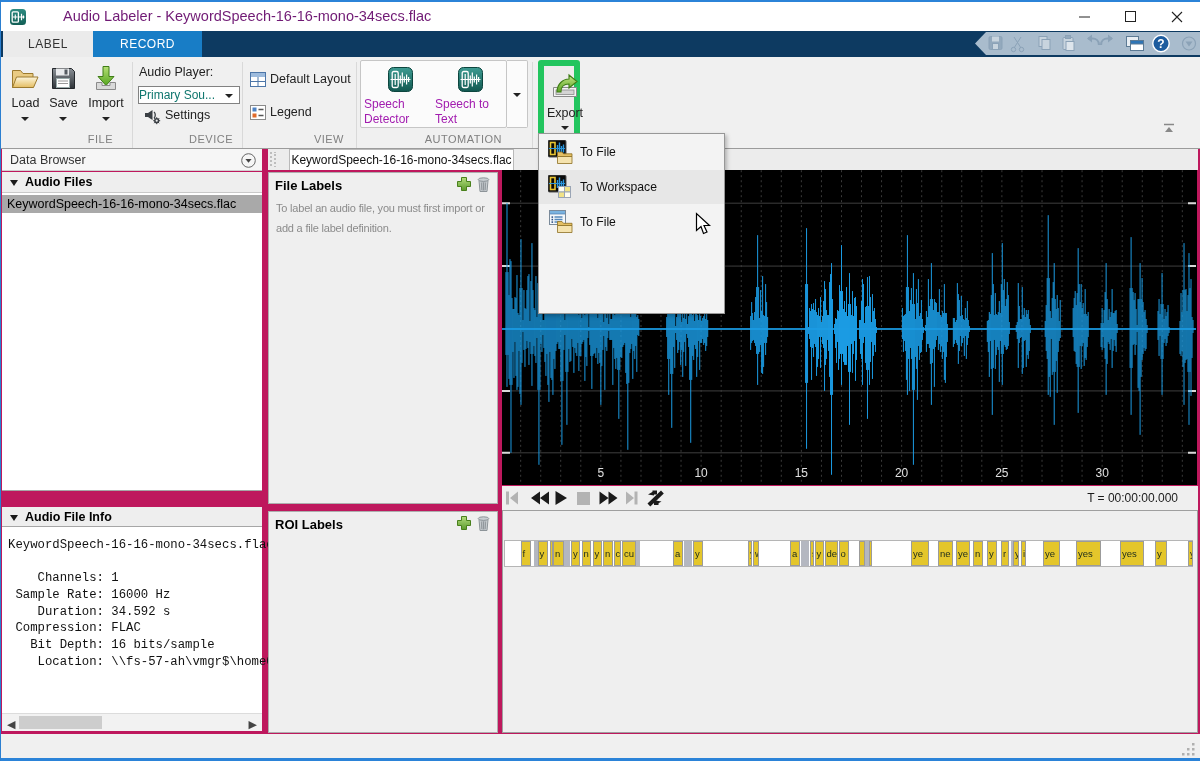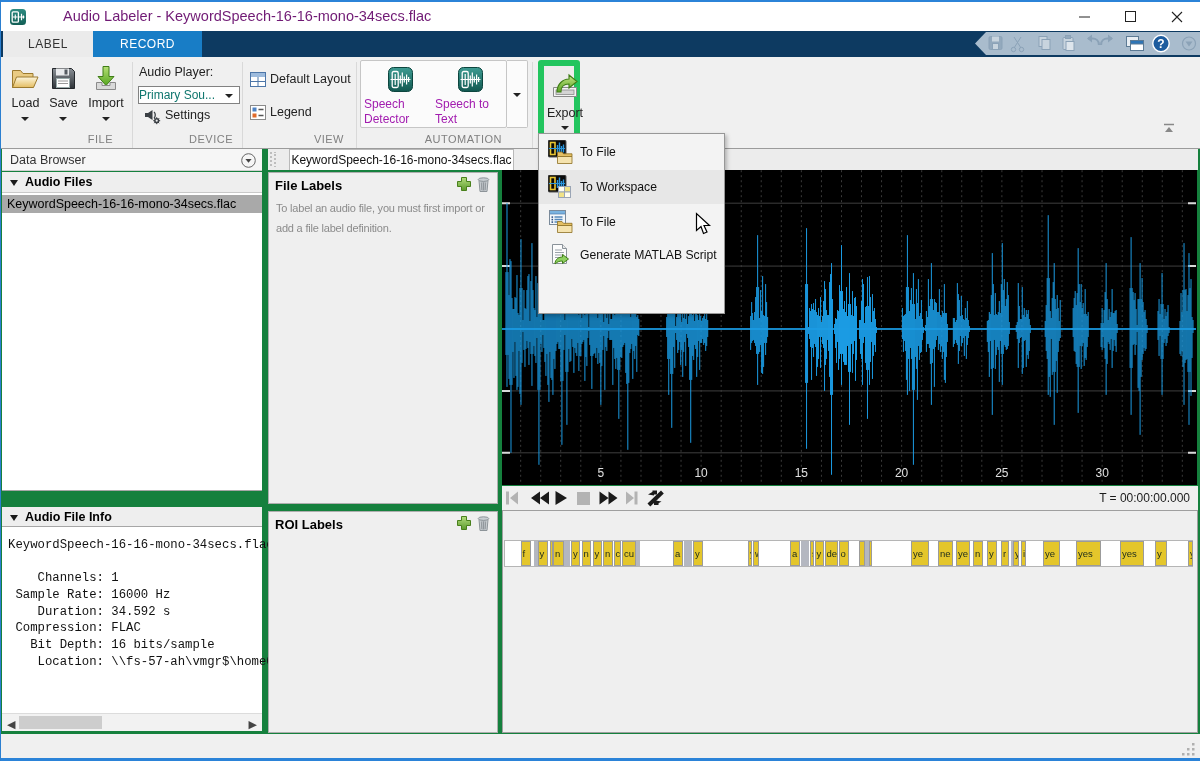--- a/index.html
+++ b/index.html
@@ -21,21 +21,21 @@
 .btn-lab{position:absolute;font-size:12.5px;color:#222;text-align:center}
 .drop{width:0;height:0;border-left:4px solid transparent;border-right:4px solid transparent;border-top:4px solid #222}
 .tool-txt{font-size:12.5px;color:#222}
 #combo{position:absolute;left:137px;top:29px;width:102px;height:18px;background:#fff;border:1px solid #828282;font-size:12px;color:#0f766e;line-height:16px;padding-left:0}
 #gallery{position:absolute;left:359px;top:3px;width:147px;height:68px;background:#fbfbfb;border:1px solid #c6c6c6;border-radius:2px}
 #galarrow{position:absolute;left:506px;top:3px;width:21px;height:68px;background:#fbfbfb;border:1px solid #c6c6c6;border-left:none;border-radius:0 2px 2px 0}
 .gal-item-lab{position:absolute;font-size:12px;color:#a21caf;text-align:left;line-height:14.5px}
 #exportbtn{position:absolute;left:537px;top:3px;width:42px;height:92px;background:#ececec;border:6px solid #22c55e;border-radius:3px}
 #collapse{position:absolute;left:1161px;top:66px;width:14px;height:11px}
 #contentline{position:absolute;left:0;top:148px;width:1200px;height:1px;background:#9b9b9b}
-#content{position:absolute;left:0;top:149px;width:1200px;height:585px;background:#15803d}
+#content{position:absolute;left:0;top:149px;width:1200px;height:585px;background:#be185d}
 
 #dbhead{position:absolute;left:1px;top:0;width:260px;height:22px;background:#f6f6f6;border-bottom:1px solid #d0d0d0;font-size:12.5px;color:#333;line-height:22px;padding-left:8px}
 .secbar{position:absolute;left:1px;width:260px;height:21px;background:#eeeeee;border-bottom:1px solid #c9c9c9;font-size:12.5px;font-weight:bold;color:#000;line-height:21px;padding-left:23px}
 .tri{position:absolute;left:8px;top:8px;width:0;height:0;border-left:4.5px solid transparent;border-right:4.5px solid transparent;border-top:6px solid #1a1a1a}
 #filelist{position:absolute;left:1px;top:44px;width:260px;height:298px;background:#fff;border-bottom:1px solid #a6a6a6}
 #selrow{position:absolute;left:0;top:1.5px;width:260px;height:18.5px;background:#a9a9a9;font-size:12.5px;color:#000;line-height:18.5px;padding-left:5px;white-space:nowrap;overflow:hidden}
 #afi{position:absolute;left:1px;top:376.5px;width:260px;height:205px;background:#fff;border-top:1px solid #a6a6a6;border-bottom:1px solid #a6a6a6}
 #afitext{position:absolute;left:6px;top:10px;font-family:"Liberation Mono",monospace;font-size:12.3px;line-height:16.8px;color:#111;white-space:pre}
 #hscroll{position:absolute;left:0px;top:186px;width:260px;height:18px;background:#f2f2f2;border-top:1px solid #dcdcdc}
 #hthumb{position:absolute;left:17px;top:2px;width:83px;height:13px;background:#cdcdcd}
@@ -45,21 +45,21 @@
 #doctab{position:absolute;left:288px;top:0px;width:225px;height:21px;background:#fff;border:1px solid #b9b9b9;border-bottom:none;font-size:12px;color:#111;text-align:center;line-height:21px}
 #grip{position:absolute;left:269px;top:3px;width:7px;height:15px;background-image:repeating-linear-gradient(to bottom,#bdbdbd 0,#bdbdbd 2px,transparent 2px,transparent 4px),repeating-linear-gradient(to bottom,#bdbdbd 0,#bdbdbd 2px,transparent 2px,transparent 4px);background-size:2px 100%,2px 100%;background-position:0 0,4px 2px;background-repeat:repeat-y}
 .panel{position:absolute;background:#efefef;border:1px solid #aeaeae}
 .phead{position:absolute;left:6px;top:5px;font-size:13px;font-weight:bold;color:#000}
 .picons{position:absolute;right:6px;top:3px}
 #flp-text{position:absolute;left:7px;top:25px;width:222px;font-size:11px;letter-spacing:-.2px;line-height:20px;color:#8b8b8b;white-space:nowrap}
 #roifield{position:absolute;left:4px;top:29px;width:219px;height:26px;background:#fff;border:1px solid #8f8f8f;font-size:12.5px;color:#111;line-height:24px;padding-left:6px}
 
 #plot{position:absolute;left:501px;top:21px;width:695px;height:315px;background:#000}
 #playbar{position:absolute;left:501px;top:337px;width:696px;height:24px;background:#efefef}
-#ptime{position:absolute;right:8px;top:0;height:24px;line-height:24px;font-size:12px;color:#1a1a1a}
+#ptime{position:absolute;right:20px;top:0;height:24px;line-height:24px;font-size:12px;color:#1a1a1a}
 #trackpanel{position:absolute;left:501px;top:361px;width:696px;height:223px;background:#efefef;border:1px solid #9f9f9f}
 #trackrow{position:absolute;left:1px;top:29px;width:689px;height:27px;background:#fff;border:1px solid #b5b5b5}
 .seg{position:absolute;top:0px;height:25px;background:#e4c62b;border:1px solid #9b9b9b;font-size:9.5px;color:#1c2b1c;line-height:24px;padding-left:1px;overflow:hidden;white-space:nowrap}
 .sep{position:absolute;top:0px;height:25px;background:#b4b7c0}
 
 #statusbar{position:absolute;left:0;top:734px;width:1200px;height:24px;background:#f0f0f0}
 #botline{position:absolute;left:0;top:758px;width:1200px;height:3px;background:#2b83d8}
 
 #menu{position:absolute;left:537px;top:133px;width:187px;height:181px;background:#f3f3f3;border:1px solid #979797;box-shadow:2px 2px 4px rgba(0,0,0,.25)}
 .mhead{background:linear-gradient(#dedede,#d0d0d0);color:#5f5f5f;font-size:12px;padding-left:11px;border-bottom:1px solid #c4c4c4}
@@ -464,28 +464,17 @@
           <g fill="#335588">
             <rect x="3.5" y="7.3" width="1.6" height="1.6"></rect>
             <rect x="3.5" y="9.8" width="1.6" height="1.6"></rect>
             <rect x="3.5" y="12.3" width="1.6" height="1.6"></rect>
           </g>
           <path d="M9.5 16.5v-4h4.5l1.5 1.8h8.5v2.2z" fill="#e4bf63" stroke="#8d6f22" stroke-width=".8"></path>
           <path d="M9.5 23.5v-7h14.5v7z" fill="#f5e3ae" stroke="#8d6f22" stroke-width=".8"></path>
         </svg>
         <span class="mt" style="top:11px">To File</span>
       </div>
- <div class="mitem" style="height:32px">
-        <svg class="ic abs" style="left:9px;top:4px" width="25" height="24" viewBox="0 0 25 24">
-          <path d="M4.5 1.5h10l4 4v15h-14z" fill="#fcfcfc" stroke="#8a9299"></path>
-          <path d="M14.5 1.5v4h4" fill="#e8e8e8" stroke="#8a9299"></path>
-          <g stroke="#9aa2a9" stroke-width="1.2">
-            <path d="M7 7h7M7 9.5h9M7 12h9M7 14.5h6"></path>
-          </g>
-          <path d="M7 21c0-5 4-7 7.5-7v-2.5l6 4.5-6 4.5V18c-3.5 0-5.5 1-7.5 3z" fill="#8ed060" stroke="#3f7d16" stroke-width="1"></path>
-        </svg>
-        <span class="mt" style="top:9px">Generate MATLAB Script</span>
-      </div>
 </div>
 <svg class="abs" style="left:694px;top:212px" width="22" height="26" viewBox="0 0 22 26">
       <path d="M1.5 1.5v17l4.5-4 2.5 7 3.5-1.5-3-6.5h5.5z" fill="#fff" stroke="#000" stroke-width="1.2"></path>
     </svg>
 
 </div>
 </body></html>

